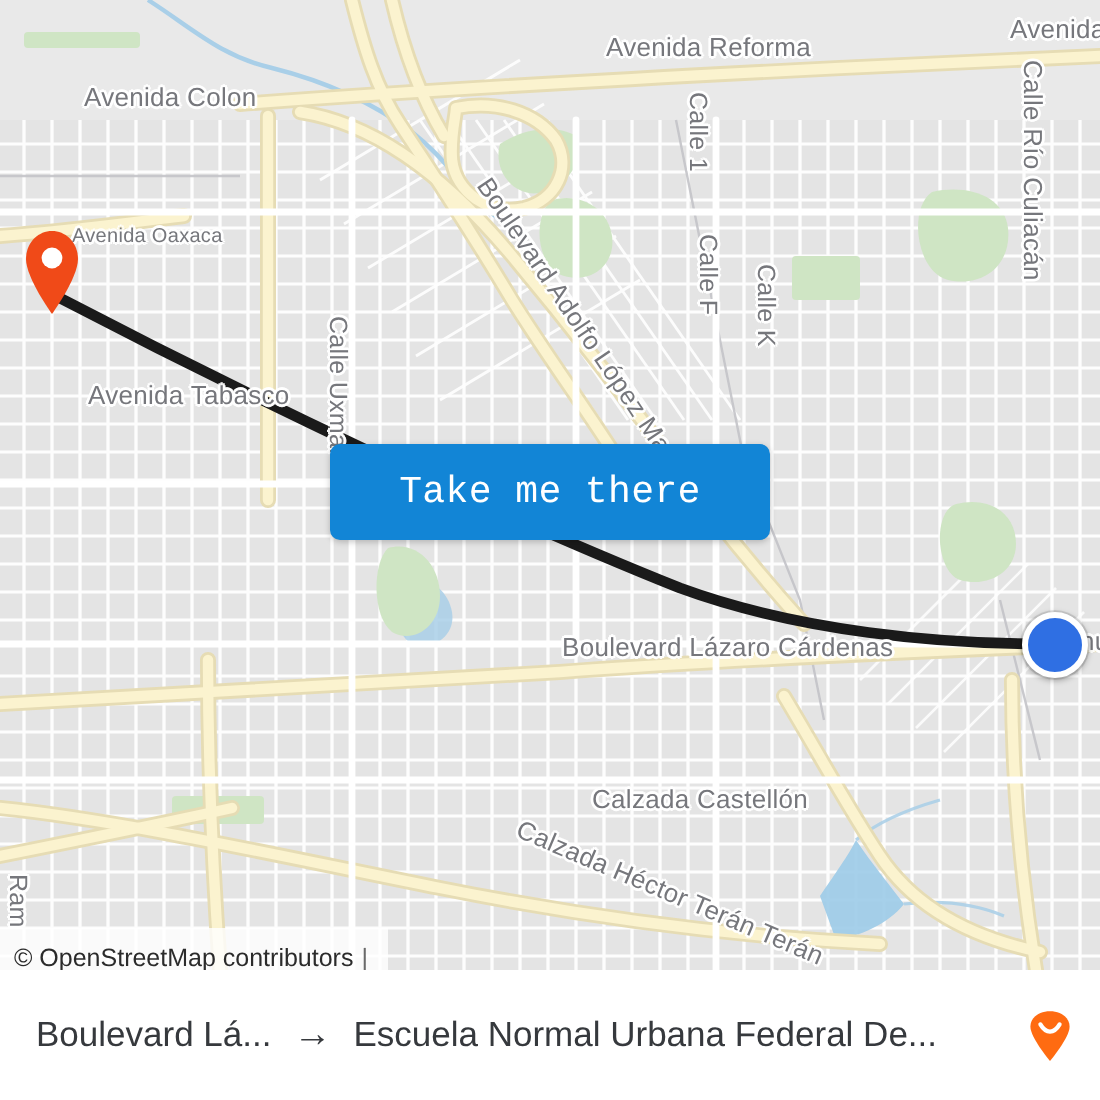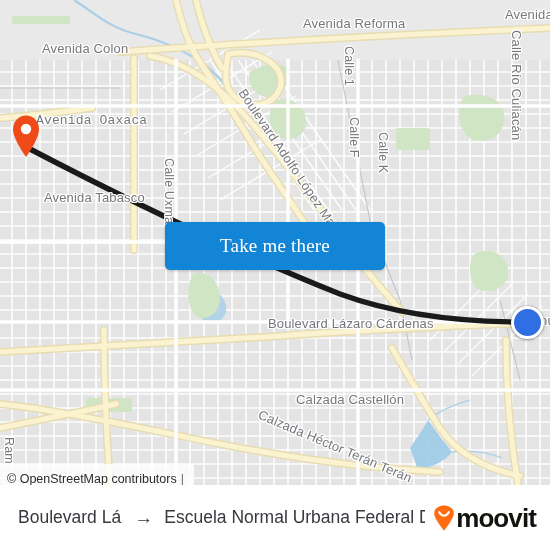--- a/index.html
+++ b/index.html
@@ -62,21 +62,21 @@
 
   
   #cta {
     position: absolute;
     left: 165px; top: 222px;
     width: 220px; height: 48px;
     background: #1285d6;
     border: none;
     border-radius: 5px;
     color: #ffffff;
-    font-family: Liberation Serif, serif;
+    font-family: Liberation Mono, monospace;
     font-size: 19px;
     letter-spacing: .2px;
     cursor: pointer;
     box-shadow: 0 1px 3px rgba(0,0,0,.22);
   }
 
   
   #attrib {
     position: absolute;
     left: 0; top: 464px;
@@ -331,29 +331,29 @@
         </g>
 
         <path d="M28 148 C120 196 240 254 340 294 C400 316 470 322 524 322" stroke="#1a1a1a" stroke-width="5.4" fill="none" stroke-linecap="round" stroke-linejoin="round"></path>
       </g>
     </svg>
 
     <div id="labels">
         <div class="lbl" style="left: 42px; top: 41px; font-size: 13px;">Avenida Colon</div>
         <div class="lbl" style="left: 303px; top: 16px; font-size: 13px;">Avenida Reforma</div>
         <div class="lbl" style="left: 505px; top: 7px; font-size: 13px;">Avenida</div>
-        <div class="lbl" style="left: 36px; top: 113px; font-size: 13px; font-family: Liberation Mono, monospace;">Avenida Oaxaca</div>
+        <div class="lbl" style="left: 36px; top: 113px; font-size: 10px;">Avenida Oaxaca</div>
         <div class="lbl" style="left: 44px; top: 142px; font-size: 13px; margin-top: 48px;">Avenida Tabasco</div>
         <div class="lbl vert" style="left: 524px; top: 30px; font-size: 13px; transform: rotate(90deg);">Calle Río Culiacán</div>
         <div class="lbl vert" style="left: 356px; top: 46px; font-size: 12.5px; transform: rotate(90deg);">Calle 1</div>
         <div class="lbl vert" style="left: 361px; top: 117px; font-size: 12.5px; transform: rotate(90deg);">Calle F</div>
         <div class="lbl vert" style="left: 390px; top: 132px; font-size: 12.5px; transform: rotate(90deg);">Calle K</div>
         <div class="lbl vert" style="left: 176px; top: 158px; font-size: 12.5px; transform: rotate(90deg);">Calle Uxmal</div>
         <div class="lbl vert" style="left: 248px; top: 86px; font-size: 13px; transform: rotate(56deg);">Boulevard Adolfo López Mateos</div>
-        <div class="lbl" style="left: 268px; top: 316px; font-size: 13px;">Boulevard Lázaro Cárdenas</div>
+        <div class="lbl" style="left: 281px; top: 316px; font-size: 13px;">Boulevard Lázaro Cárdenas</div>
         <div class="lbl" style="left: 296px; top: 392px; font-size: 13px;">Calzada Castellón</div>
         <div class="lbl vert" style="left: 262px; top: 407px; font-size: 13px; transform: rotate(23deg);">Calzada Héctor Terán Terán</div>
         <div class="lbl vert" style="left: 16px; top: 437px; font-size: 12.5px; transform: rotate(90deg);">Ram</div>
         <div class="lbl" style="left: 540px; top: 313px; font-size: 13px;">nul</div>
       </div>
 
     <div id="dest-pin">
       <svg width="32" height="44" viewBox="0 0 32 44">
         <path d="M16 43 C16 43 3 25 3 15.5 C3 7.5 8.9 1.5 16 1.5 C23.1 1.5 29 7.5 29 15.5 C29 25 16 43 16 43 Z" fill="#f04a18"></path>
         <circle cx="16" cy="15" r="5.2" fill="#ffffff"></circle>
@@ -374,17 +374,16 @@
     <div id="route-summary">
       <span class="place">Boulevard Lá...</span>
       <span class="arrow">→</span>
       <span class="place">Escuela Normal Urbana Federal De...</span>
     </div>
     <div id="brand">
       <svg width="22" height="26" viewBox="0 0 22 26">
         <path d="M11 25.5 C11 25.5 1.2 13.8 1.2 8.4 C1.2 3.6 5.6 0.6 11 0.6 C16.4 0.6 20.8 3.6 20.8 8.4 C20.8 13.8 11 25.5 11 25.5 Z" fill="#ff6b11"></path>
         <path d="M6.2 7.2 C7.6 9.6 9.2 10.8 11 10.8 C12.8 10.8 14.4 9.6 15.8 7.2" stroke="#ffffff" stroke-width="2.1" fill="none" stroke-linecap="round"></path>
       </svg>
-      <span class="word">moovit</span>
     </div>
   </div>
 
 </div>
 
 </body></html>

